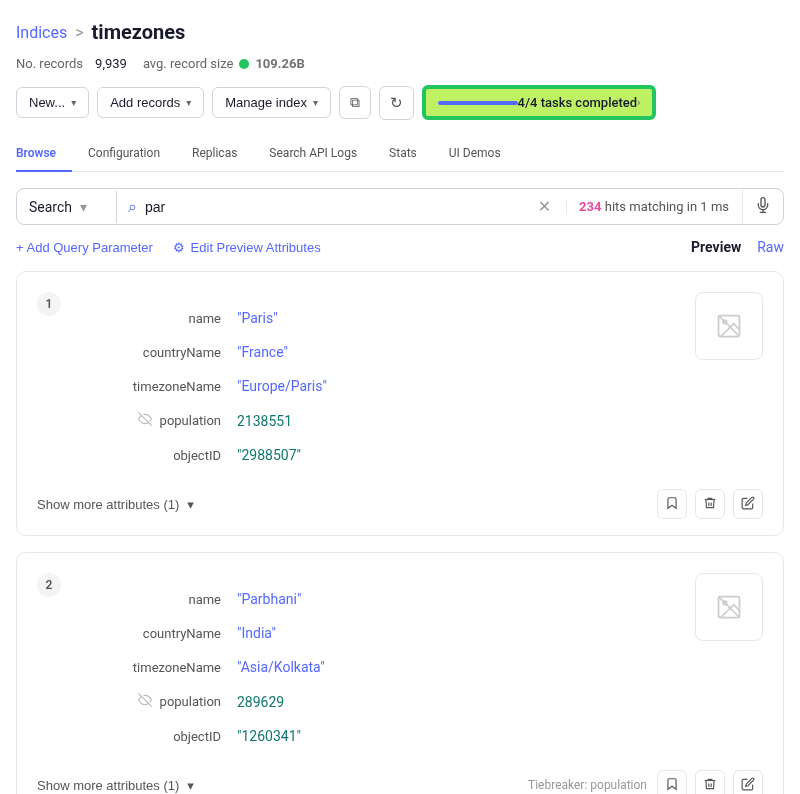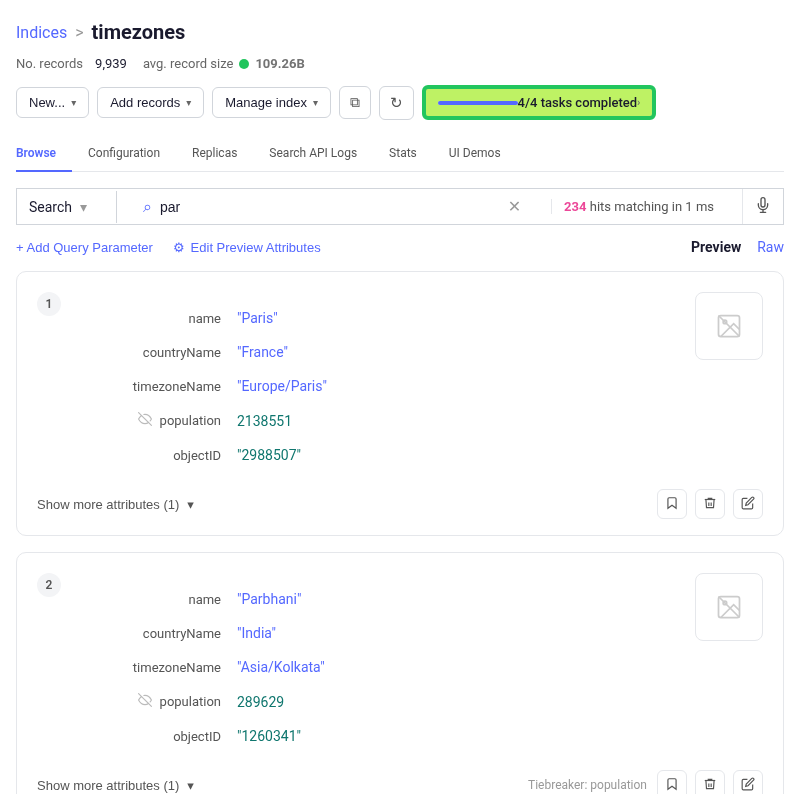--- a/index.html
+++ b/index.html
@@ -34,21 +34,21 @@
     .tasks-text { font-size: 13px; color: #1a1a2e; font-weight: 500; }
     .tasks-arrow { color: #666; font-size: 11px; }
     
     
     .tabs { display: flex; align-items: center; gap: 0; border-bottom: 1px solid #e5e7eb; margin-bottom: 16px; }
     .tab { padding: 10px 16px; font-size: 12px; color: #555; cursor: pointer; border-bottom: 2px solid transparent; margin-bottom: -1px; white-space: nowrap; }
     .tab.active { color: #5468ff; border-bottom-color: #5468ff; font-weight: 600; }
     .tab:first-child { padding-left: 0; }
     
     
-    .search-area { display: flex; align-items: center; gap: 16px; border: 1px solid #d1d5db; border-radius: 0; overflow: visible; margin-bottom: 14px; background: #fff; }
+    .search-area { display: flex; align-items: center; gap: 1px; border: 1px solid #d1d5db; border-radius: 8px; overflow: visible; margin-bottom: 14px; background: #fff; }
     .search-type-selector { display: flex; align-items: center; gap: 4px; padding: 8px 12px; border-right: 1px solid #d1d5db; cursor: pointer; font-size: 14px; color: #1a1a2e; white-space: nowrap; min-width: 100px; }
     .search-input-wrapper { flex: 1; display: flex; align-items: center; padding: 0 10px; gap: 8px; }
     .search-icon-blue { color: #5468ff; font-size: 16px; }
     .search-input { border: none; outline: none; font-size: 14px; color: #1a1a2e; width: 100%; background: transparent; padding: 8px 0; }
     .clear-btn { color: #999; cursor: pointer; font-size: 16px; padding: 4px; }
     .hits-info { padding: 0 12px; font-size: 13px; color: #555; white-space: nowrap; border-left: 1px solid #e5e7eb; }
     .hits-count { font-weight: 700; color: #ec4899; }
     .mic-btn { padding: 8px 12px; border-left: 1px solid #e5e7eb; cursor: pointer; color: #555; display: flex; align-items: center; }
     
     

